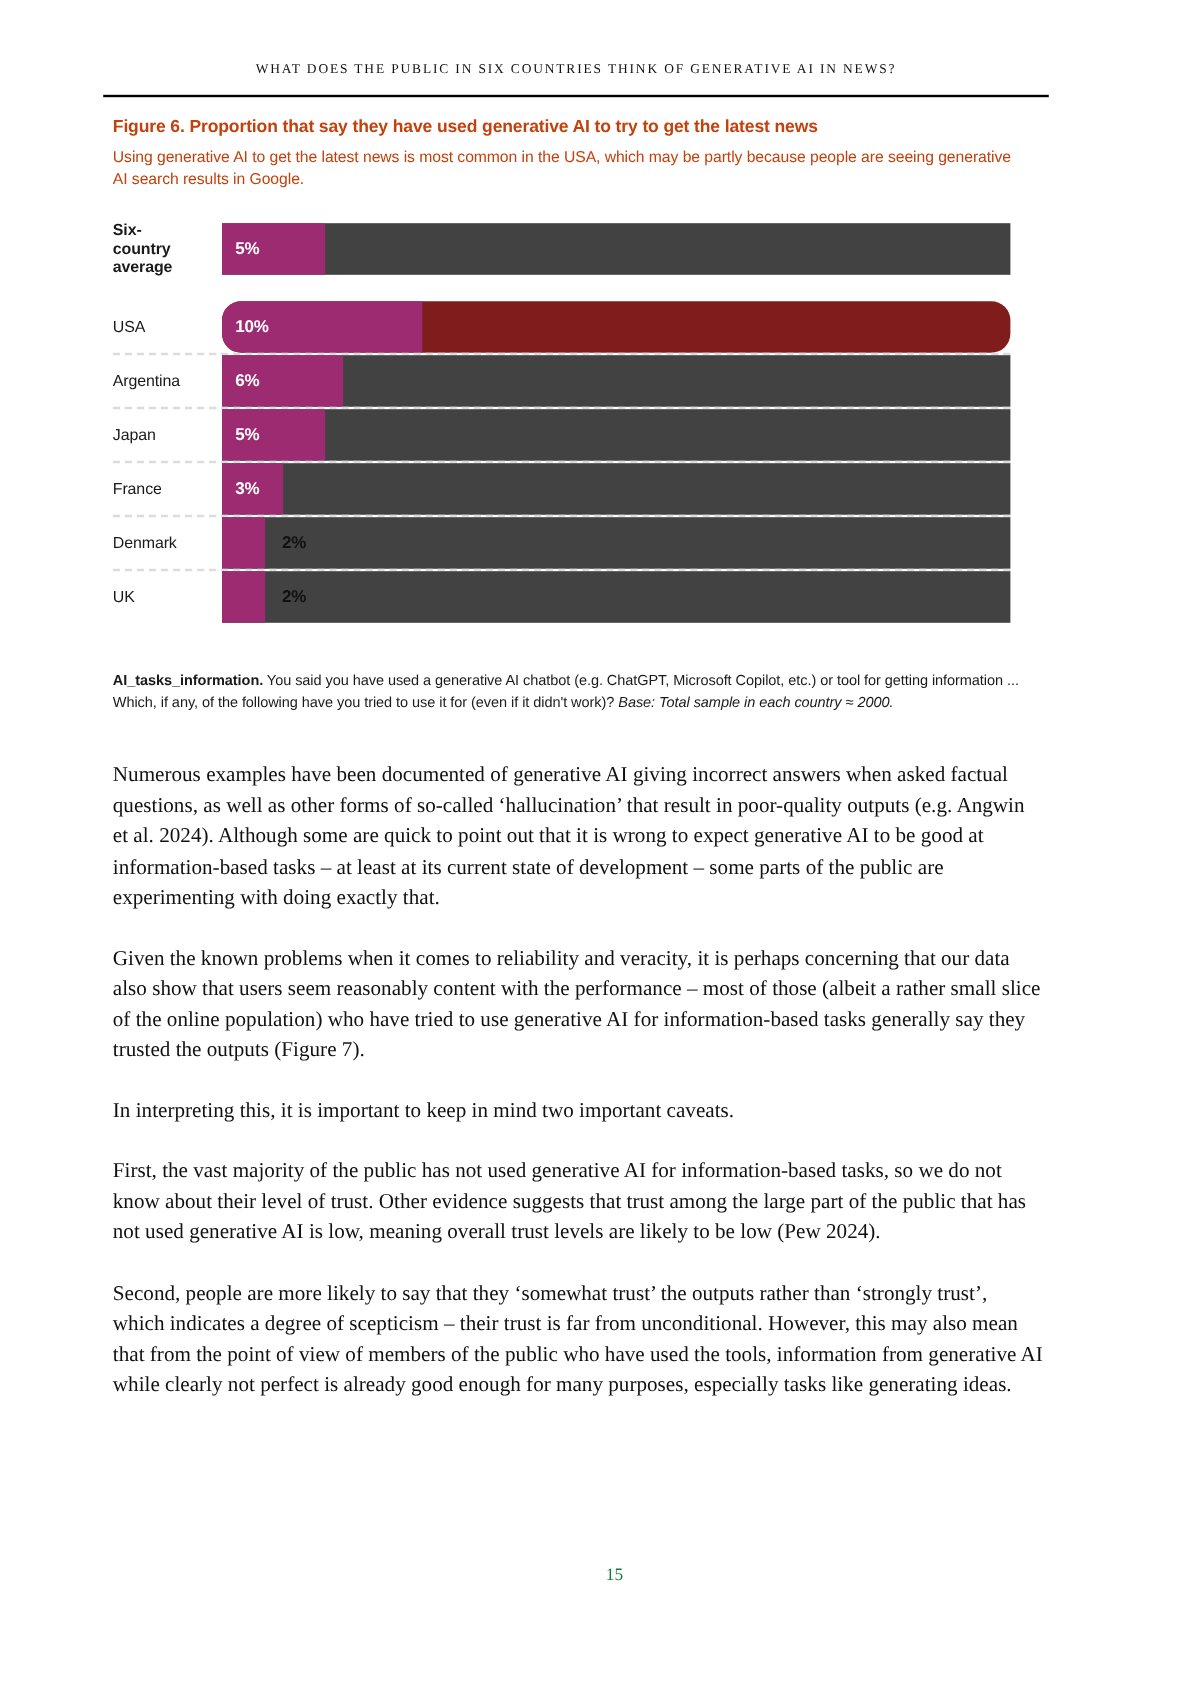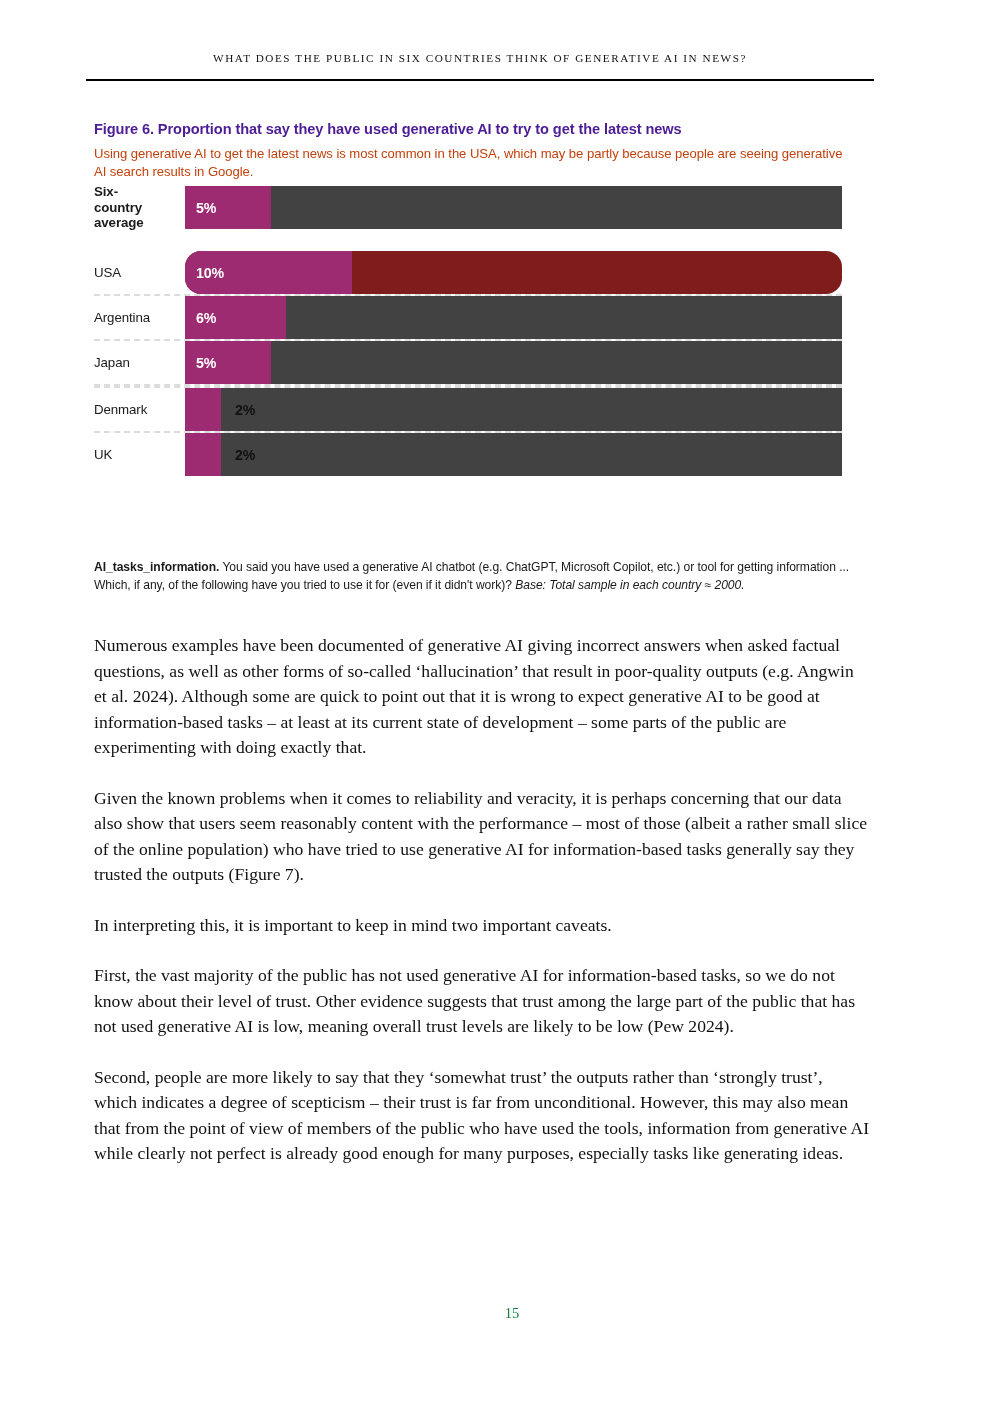--- a/index.html
+++ b/index.html
@@ -49,24 +49,23 @@
   
   .figure {
     position: absolute;
     left: 94px;
     top: 97px;
     width: 780px;
   }
   .fig-title {
     font-size: 14.6px;
     font-weight: bold;
-    color: #4c1d95;
+    color: #c2410c;
     letter-spacing: -0.1px;
     line-height: 1.3;
-    margin-top: 23px;
   }
   .fig-subtitle {
     margin-top: 6px;
     font-size: 13.1px;
     line-height: 1.38;
     color: #c2410c;
     max-width: 760px;
     letter-spacing: -0.05px;
   }
 
@@ -222,20 +221,27 @@
       </div>
       <div class="dash-sep" style="position: relative;"></div>
       <div class="chart-row">
         <div class="row-label">Japan</div>
         <div class="track" style="background: rgb(66, 66, 66);">
           <div class="seg" style="width: 86px; background: rgb(156, 43, 114);"></div>
           <div class="seg-value inside" style="color: rgb(255, 255, 255);">5%</div>
         </div>
       </div>
       <div class="dash-sep" style="position: relative;"></div>
+      <div class="chart-row">
+        <div class="row-label">France</div>
+        <div class="track" style="background: rgb(66, 66, 66);">
+          <div class="seg" style="width: 51px; background: rgb(156, 43, 114);"></div>
+          <div class="seg-value inside" style="color: rgb(255, 255, 255);">3%</div>
+        </div>
+      </div>
       <div class="dash-sep" style="position: relative;"></div>
       <div class="chart-row">
         <div class="row-label">Denmark</div>
         <div class="track" style="background: rgb(66, 66, 66);">
           <div class="seg" style="width: 36px; background: rgb(156, 43, 114);"></div>
           <div class="seg-value outside" style="color: rgb(17, 17, 17); left: 50px;">2%</div>
         </div>
       </div>
       <div class="dash-sep" style="position: relative;"></div>
       <div class="chart-row">

